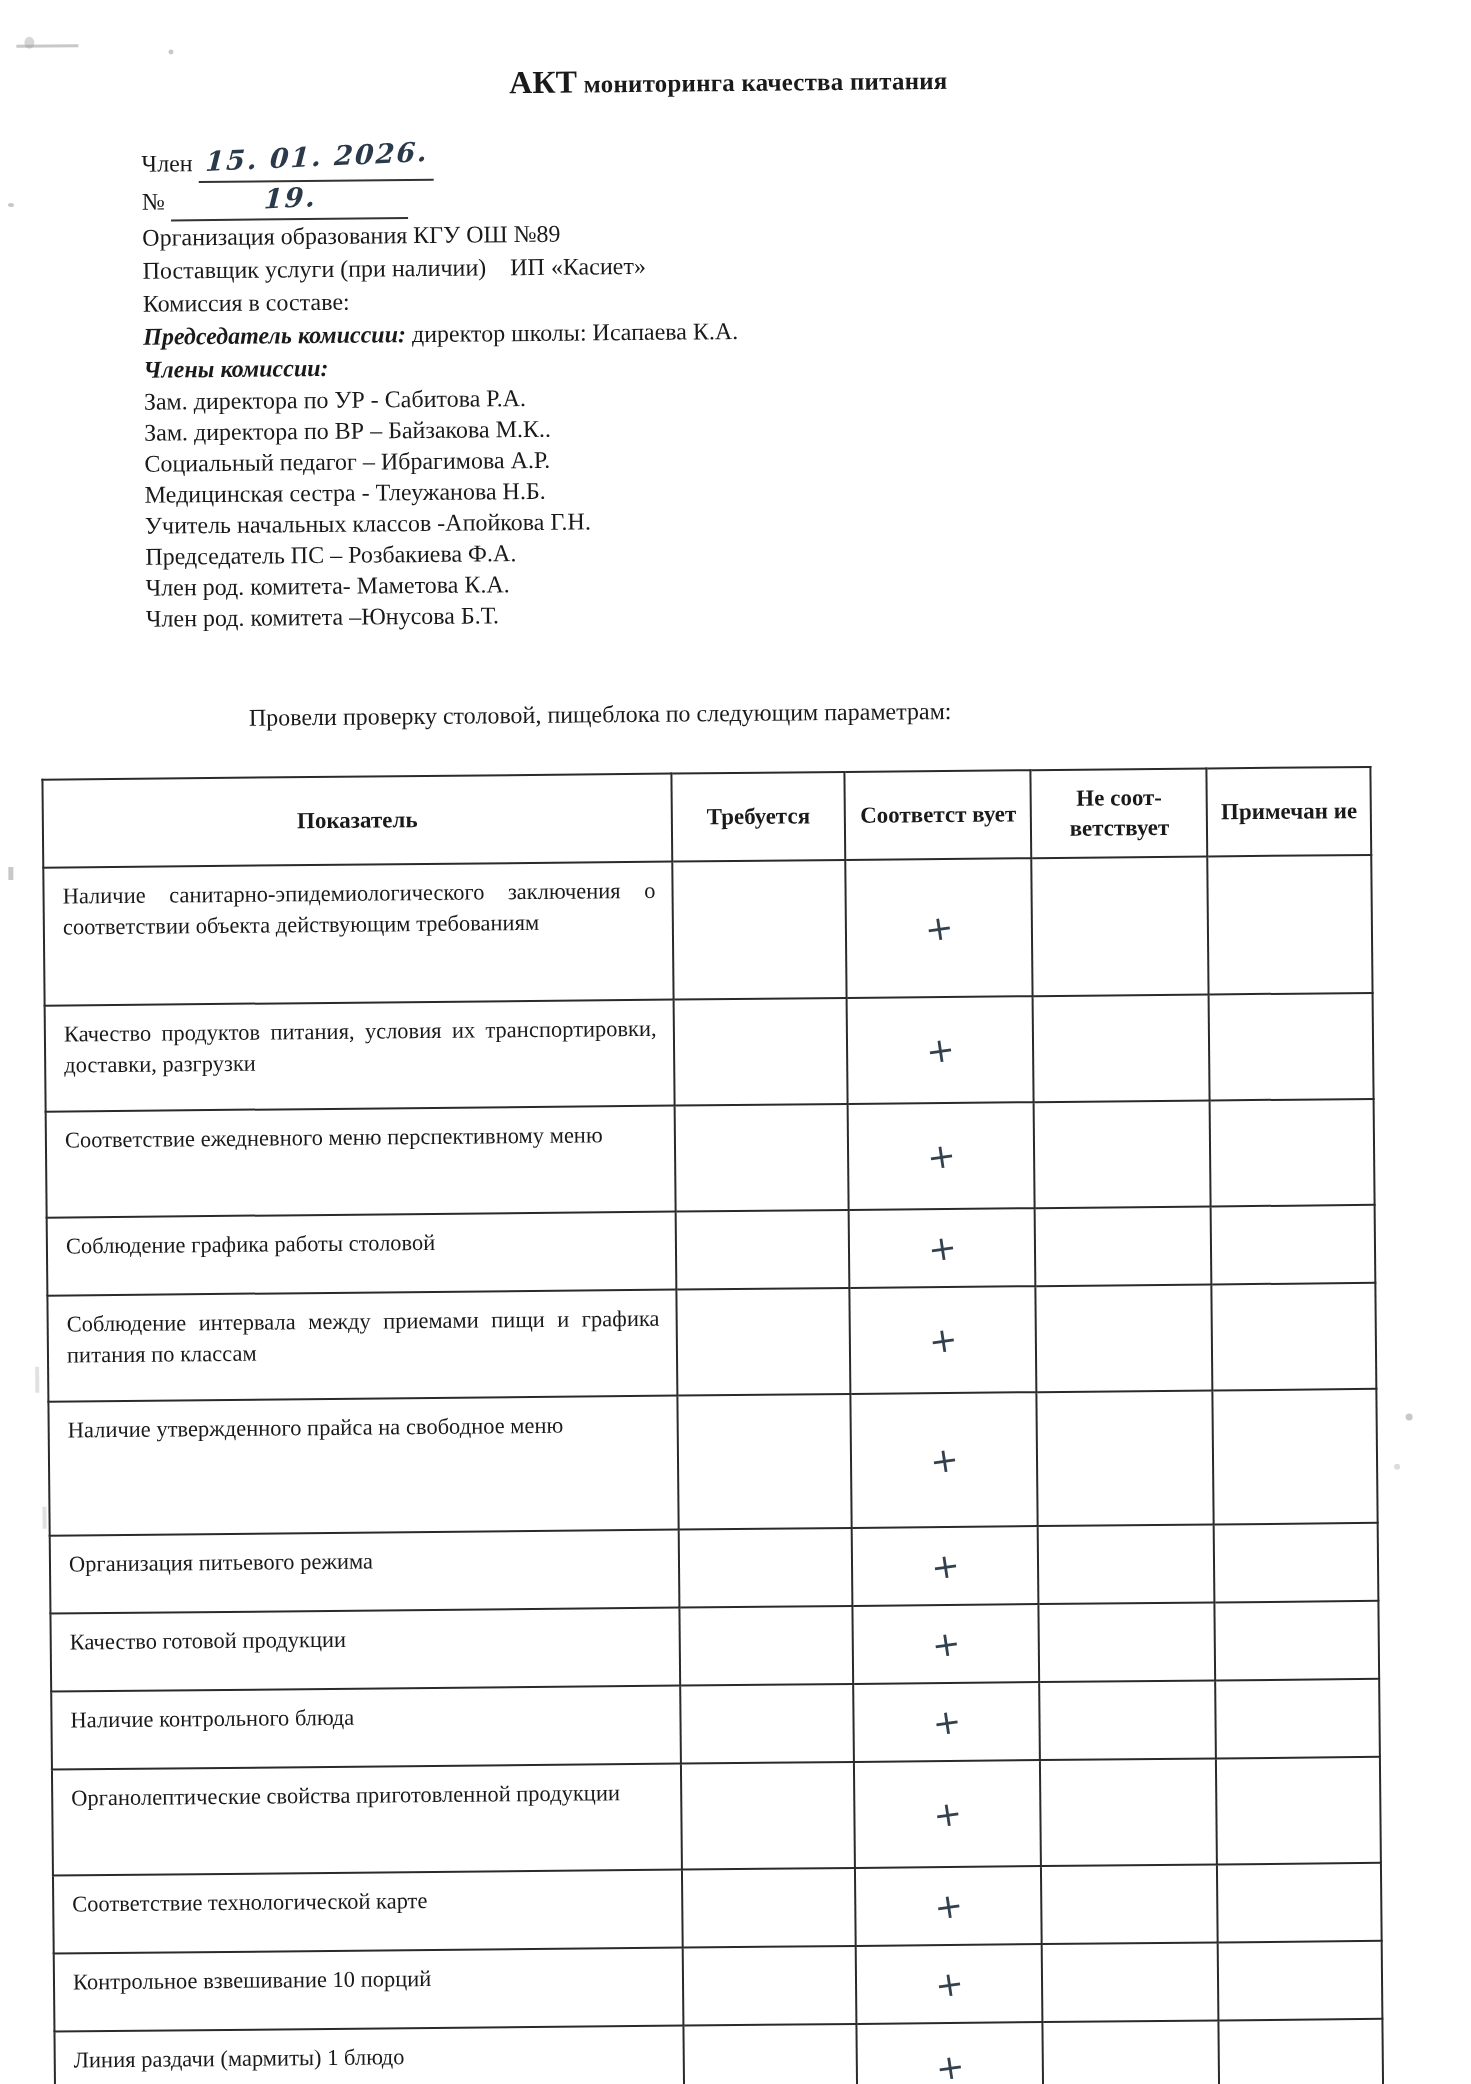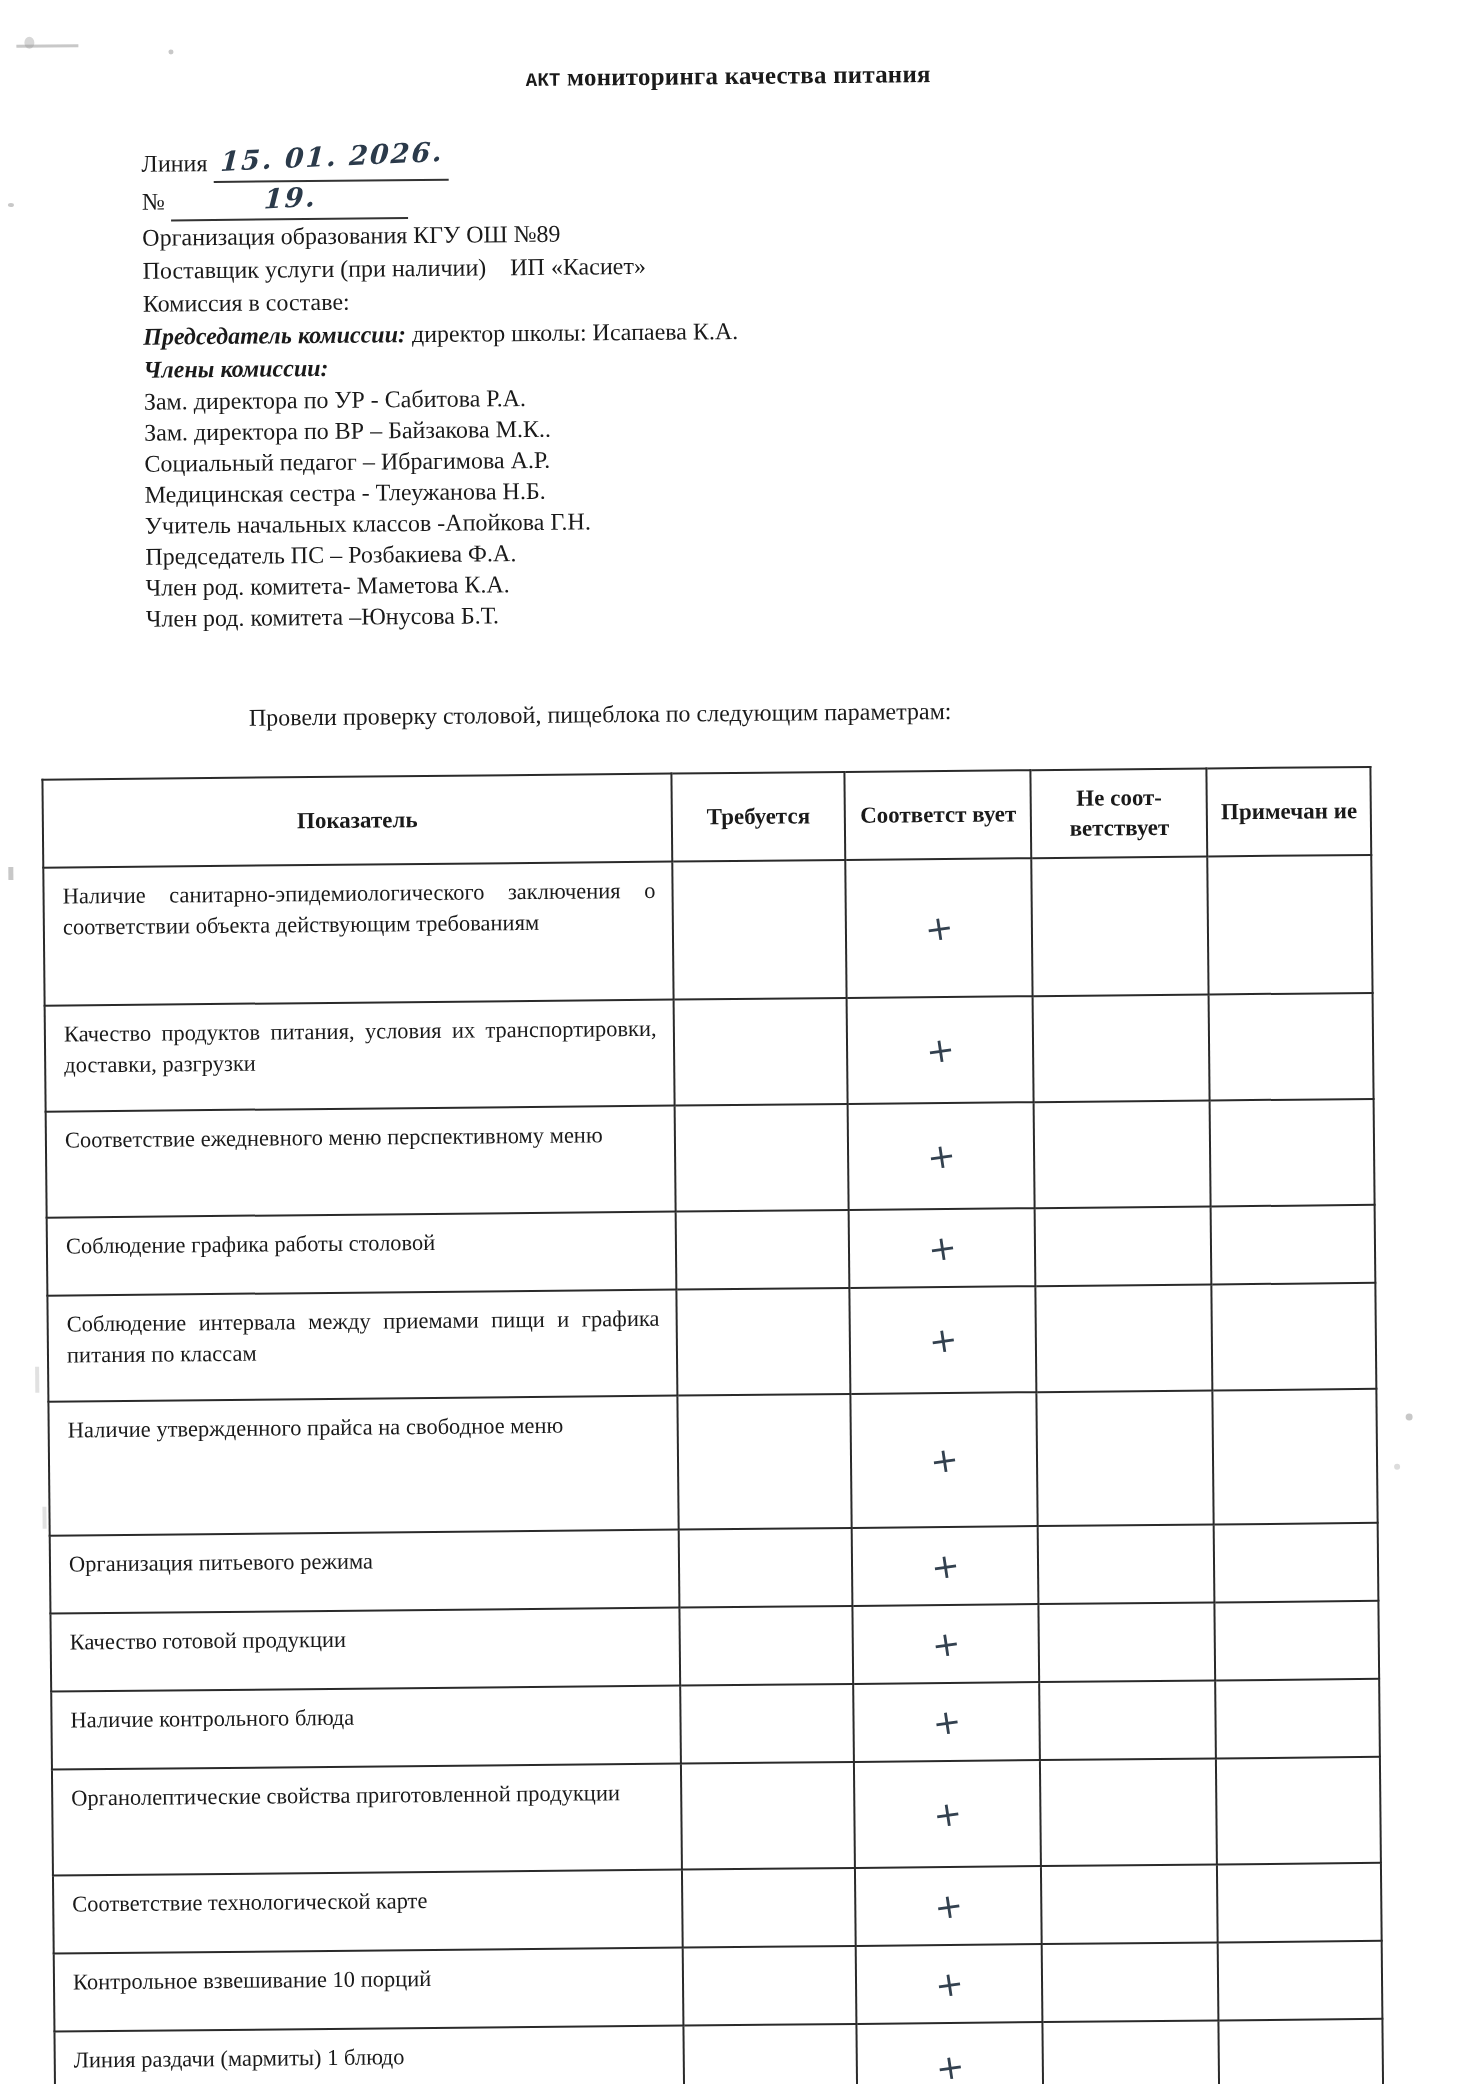--- a/index.html
+++ b/index.html
@@ -45,22 +45,21 @@
   .title {
     position: absolute;
     left: 0; top: 62px;
     width: 1471px;
     text-align: center;
     font-size: 25px;
     letter-spacing: .2px;
   }
   .title .akt {
     font-weight: bold;
-    font-size: 19px;
-    font-family: Liberation Mono, monospace;
+    font-size: 32px;
   }
   .title .rest { font-weight: bold; }
 
   .header-block {
     position: absolute;
     left: 148px;
     top: 140px;
     width: 1000px;
     font-size: 24px;
     line-height: 33px;
@@ -164,21 +163,21 @@
   <div class="scan-mark m6"></div>
   <div class="scan-mark m7"></div>
   <div class="scan-mark m8"></div>
   <div class="scan-mark m9"></div>
 
   <div class="title"><span class="akt">АКТ</span><span class="rest"> мониторинга качества питания</span></div>
 
   <div class="header-block">
 
     <div class="hline">
-      <span>Линия</span>
+      <span>Член</span>
       <span class="fill"><span class="hand">15. 01. 2026.</span></span>
     </div>
 
     <div class="hline">
       <span>№</span>
       <span class="fill num"><span class="hand">19.</span></span>
     </div>
 
     <div class="hline">
       <span>Организация образования</span>

